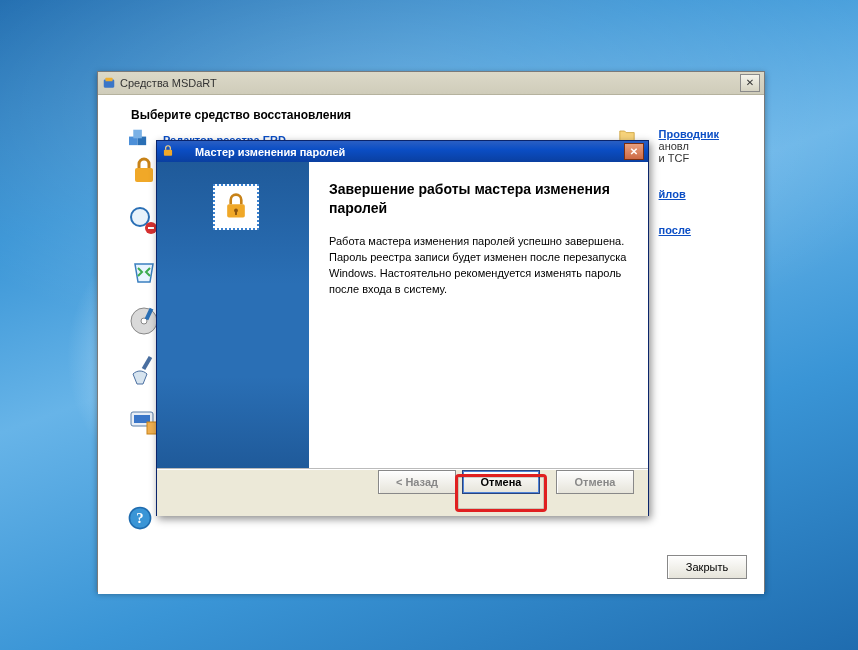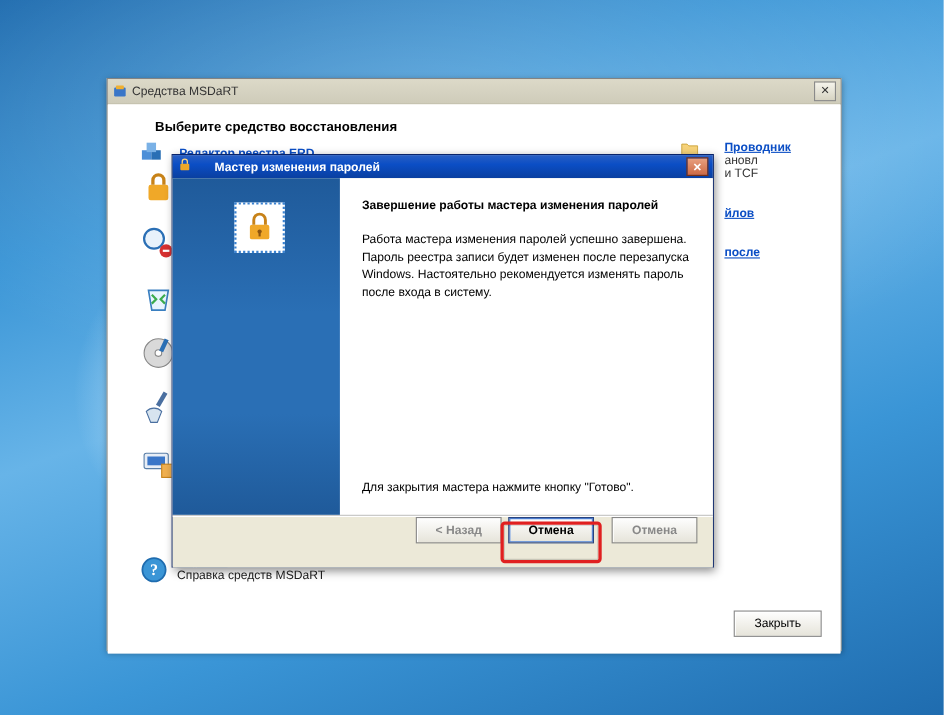--- a/index.html
+++ b/index.html
@@ -67,21 +67,21 @@
   }
   .parent-body {
     position: relative;
     height: calc(100% - 22px);
     background: #fff;
     border: 1px solid #fff;
   }
   .parent-heading {
     font-weight: bold;
     font-size: 12px;
-    padding: 12px 0 0 42px;
+    padding: 12px 0 0 32px;
     color: #000;
   }
   .tool-col {
     position: absolute;
     left: 28px;
     top: 58px;
     display: flex;
     flex-direction: column;
     gap: 16px;
   }
@@ -221,21 +221,21 @@
   }
   .wizard-content {
     flex: 1;
     padding: 18px 20px 10px 20px;
     display: flex;
     flex-direction: column;
     color: #000;
   }
   .wizard-title {
     font-weight: bold;
-    font-size: 11px;
+    font-size: 14px;
     line-height: 1.35;
     margin-bottom: 16px;
   }
   .wizard-para {
     font-size: 11px;
     line-height: 1.45;
     margin-bottom: 6px;
   }
   .wizard-spacer { flex: 1; }
   .wizard-footer {
@@ -366,24 +366,20 @@
           </svg>
       </span>
 
       <div class="help-row">
         <span class="help-svg">
           <svg width="26" height="26" viewBox="0 0 32 32">
               <circle cx="16" cy="16" r="13" fill="#3a95d6" stroke="#1f6caf" stroke-width="2"></circle>
               <text x="16" y="22" text-anchor="middle" font-size="18" font-family="Georgia" fill="#fff" font-weight="bold">?</text>
             </svg>
         </span>
-        <div>
-          <div class="hlp-link">Справка</div>
-          <div class="hlp-desc">Справка средств MSDaRT</div>
-        </div>
       </div>
 
       <div class="close-btn-parent">Закрыть</div>
     </div>
   </div>
 
   <div class="win-wizard">
     <div class="titlebar-wizard">
       <span>
         <svg width="14" height="14" viewBox="0 0 24 24">
@@ -403,21 +399,20 @@
               <path d="M11 14V9a6 6 0 0 1 12 0v5" fill="none" stroke="#c78218" stroke-width="3"></path>
               <circle cx="17" cy="21" r="2.2" fill="#8a5410"></circle>
               <rect x="15.9" y="22" width="2.2" height="4" fill="#8a5410"></rect>
             </svg>
         </div>
       </div>
       <div class="wizard-content">
         <div class="wizard-title">Завершение работы мастера изменения паролей</div>
         <div class="wizard-para">Работа мастера изменения паролей успешно завершена. Пароль реестра записи будет изменен после перезапуска Windows. Настоятельно рекомендуется изменять пароль после входа в систему.</div>
         <div class="wizard-spacer"></div>
-        <div class="wizard-para">Для закрытия мастера нажмите кнопку "Готово".</div>
       </div>
     </div>
     <div class="wizard-footer">
       <div class="wbtn disabled">&lt; Назад</div>
       <div class="wbtn default" id="done-btn">Отмена</div>
       <div class="wbtn disabled" style="margin-left:10px">Отмена</div>
     </div>
   </div>
 
   <div class="done-highlight" id="done-hl" style="left: 455px; top: 474px; width: 86px; height: 32px;"></div>

